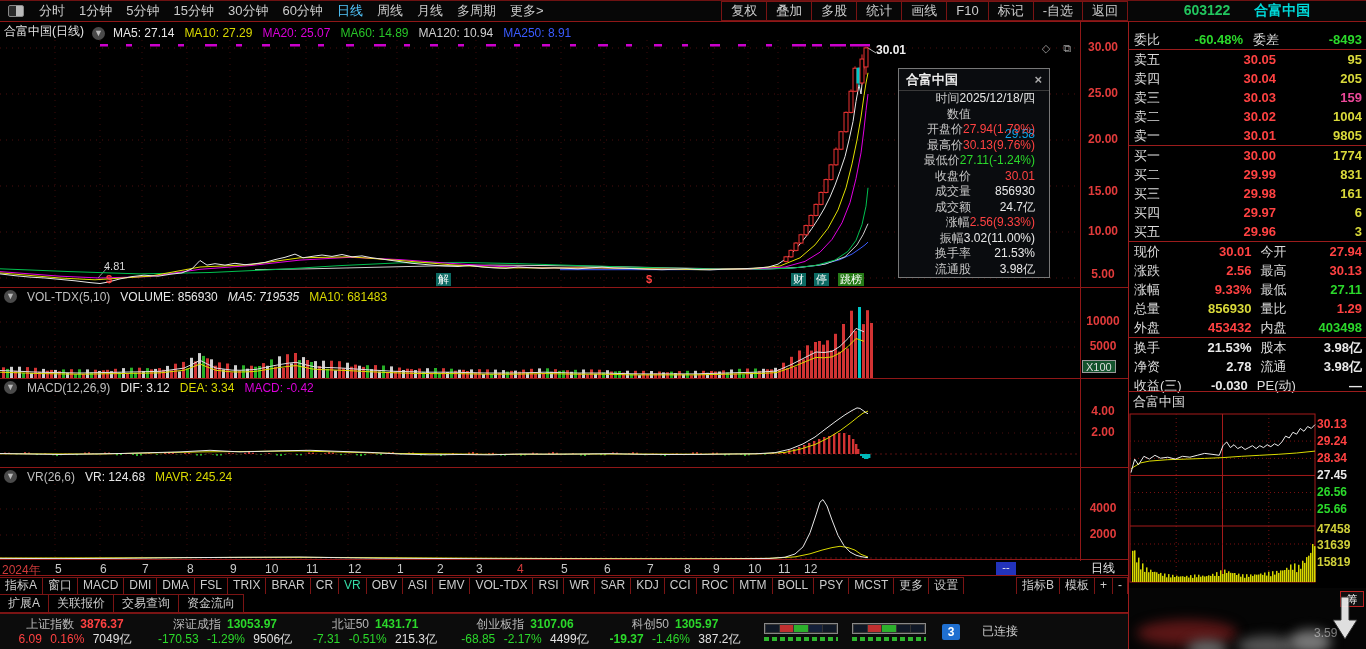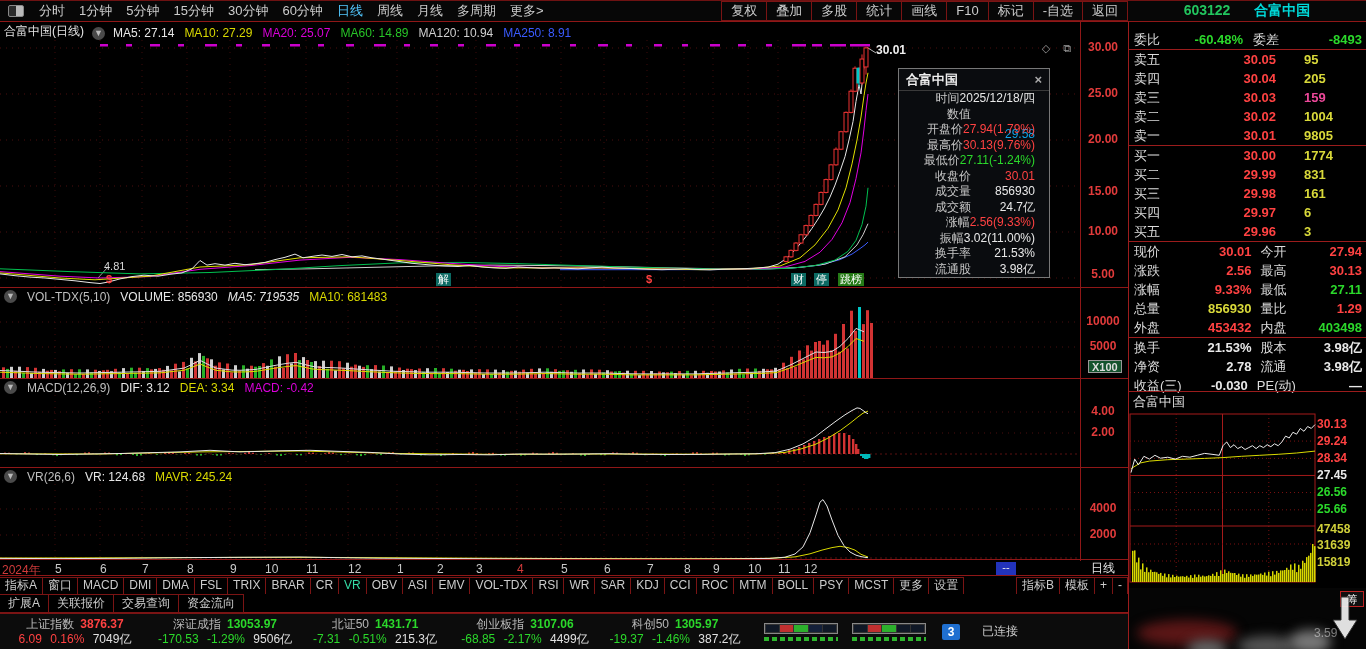--- a/index.html
+++ b/index.html
@@ -34,21 +34,21 @@
 #macd-head{top:358px}
 #macd-plot{top:373px;height:73px}
 #vr-head{top:447px}
 #vr-plot{top:462px;height:76px}
 .plot svg{position:absolute;left:0;top:0}
 
 #axis-vline{position:absolute;left:1080px;top:0;height:539px;border-left:1px solid #8f1717}
 #axis-labels{position:absolute;left:1080px;top:0;width:48px;height:554px}
 .alab{position:absolute;left:0;width:46px;height:13px;line-height:13px;text-align:center;
  color:#e23b3b;font-size:12px;font-weight:bold;white-space:nowrap}
-.alab.box{border:1px solid #999;color:#ddd;font-weight:bold;font-size:11px;width:auto;padding:0 3px;left:8px;background:#14532d}
+.alab.box{border:1px solid #999;color:#ddd;font-weight:normal;font-size:11px;width:auto;padding:0 3px;left:2px;background:#14532d}
 .alab.white{color:#e8e8e8;font-weight:normal}
 
 .hi-label{position:absolute;left:876px;top:3px;color:#efefef;font-size:12px;font-weight:bold;z-index:3}
 .lo-label{position:absolute;left:104px;top:220px;color:#d8d8d8;font-size:11px;z-index:3}
 .chart-corner-icons{position:absolute;right:52px;top:2px;color:#9a9a9a;font-size:11px;letter-spacing:5px;z-index:3}
 .mk{position:absolute;bottom:1px;font-size:11px;line-height:13px;z-index:3;white-space:nowrap}
 .mk.dollar{color:#ff4040;font-weight:bold}
 .mk.teal{background:#0c6a63;color:#fff;padding:0 2px}
 .mk.green{background:#257a16;color:#fff;padding:0 2px}
 
@@ -75,21 +75,21 @@
 .tab.on{color:#35dca6}
 .tabspacer{flex:1}
 
 
 #quote{position:absolute;left:1128px;top:22px;width:238px;height:627px;border-left:1px solid #9b1c1c;background:#000;font-size:13px}
 #qrows{position:absolute;left:0;top:8px;width:238px}
 .qrow{height:19px;display:flex;align-items:center;padding:0 5px;color:#dcdcdc;white-space:nowrap}
 .sep{border-top:1px solid #9b1c1c}
 .ql{width:42px}
 .qp{flex:1;text-align:right;padding-right:28px;font-weight:bold}
-.qv{width:58px;font-weight:bold}
+.qv{width:58px;text-align:right;font-weight:bold}
 .wl{white-space:nowrap}
 .wv{flex:1;text-align:right;font-weight:bold}
 .sl{white-space:nowrap;min-width:42px}
 .sv{flex:1;text-align:right;font-weight:bold}
 .sl2{white-space:nowrap;padding-left:9px}
 .sv2{flex:1;text-align:right;font-weight:bold}
 
 #minibox{position:absolute;left:0;top:369px;width:238px;height:207px;border-top:1px solid #9b1c1c}
 #mini-title{position:absolute;left:4px;top:1px;color:#e0e0e0;font-size:13px}
 #svg-mini{position:absolute;left:0;top:14px}
@@ -1245,21 +1245,21 @@
                <span class="amt">215.3亿</span></div>
         </span>
         <span class="idx">
           <div><span class="nm">创业板指</span><span class="val" style="color: rgb(43, 216, 43);">3107.06</span></div>
           <div><span style="color: rgb(43, 216, 43);">-68.85</span>
                <span style="margin-left: 5px; color: rgb(43, 216, 43);">-2.17%</span>
                <span class="amt">4499亿</span></div>
         </span>
         <span class="idx">
           <div><span class="nm">科创50</span><span class="val" style="color: rgb(43, 216, 43);">1305.97</span></div>
-          <div><span style="color: rgb(43, 216, 43);">-19.37</span>
+          <div><span style="color: rgb(43, 216, 43); font-weight: bold;">-19.37</span>
                <span style="margin-left: 5px; color: rgb(43, 216, 43);">-1.46%</span>
                <span class="amt">387.2亿</span></div>
         </span>
       </span>
     <span class="cwidget">
       <span class="cwbox" style="display:flex">
 
       <span class="seg" style="background: rgb(16, 24, 38);"></span>
           <span class="seg" style="background: rgb(192, 48, 48);"></span>
           <span class="seg" style="background: rgb(45, 176, 45);"></span>

